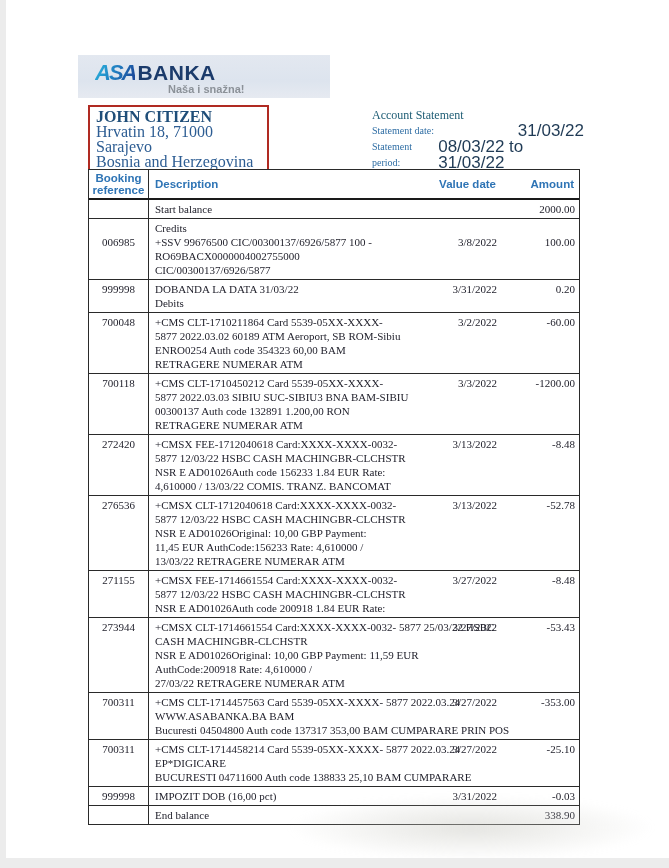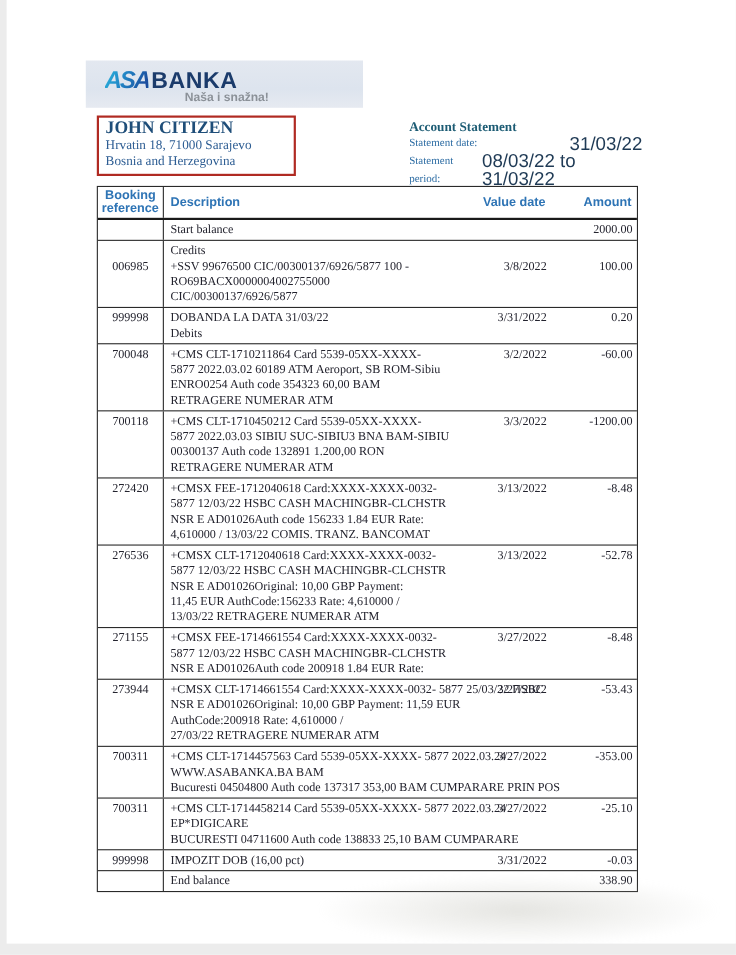--- a/index.html
+++ b/index.html
@@ -29,24 +29,24 @@
   .tagline{
     font-family:"Liberation Sans", sans-serif; font-size:11px; color:#8b9198;
     margin-left:73px; margin-top:-3px;font-weight:bold;
   }
   
   .cust{
     position:absolute; left:82px; top:105px; width:165px;
     border:2px solid #b02a22; padding:2px 6px 4px;
   }
   .cust-name{font-weight:bold; color:#1f4e79; font-size:16px; line-height:15px;}
-  .cust-line{color:#2d5d93; font-size:12px; line-height:15px;}
+  .cust-line{color:#2d5d93; font-size:16px; line-height:15px;}
   
   .stmt{position:absolute; left:366px; top:107px; width:212px;}
-  .stmt-title{font-weight:bold; color:#1d5c74; font-size:12px; line-height:16px;}
+  .stmt-title{font-weight:normal; color:#1d5c74; font-size:12px; line-height:16px;}
   .stmt-row{display:flex; justify-content:space-between; line-height:16px;}
   .stmt-label{color:#2e6da4; font-size:10px;}
   .stmt-value{font-family:Liberation Sans, sans-serif; color:#1f3a55; font-size:17px;}
   
   .tbl{
     position:absolute; left:82px; top:169px; width:492px;
     border:1px solid #2a2a2a; box-sizing:border-box; background:#fff;
   }
   .thead{
     display:flex; border-bottom:2px solid #1a1a1a;
@@ -191,20 +191,21 @@
             <div>5877 12/03/22 HSBC CASH MACHINGBR-CLCHSTR</div>
             <div>NSR E AD01026Auth code 200918 1.84 EUR Rate:</div>
           </div>
           <div class="c-date"><span>3/27/2022</span></div>
           <div class="c-amt"><span>-8.48</span></div>
         </div>
         <div class="row">
           <div class="c-ref"><span>273944</span></div>
           <div class="c-desc">
             <div>+CMSX CLT-1714661554 Card:XXXX-XXXX-0032- 5877 25/03/22 HSBC</div>
+            <div>CASH MACHINGBR-CLCHSTR</div>
             <div>NSR E AD01026Original: 10,00 GBP Payment: 11,59 EUR</div>
             <div>AuthCode:200918 Rate: 4,610000 /</div>
             <div>27/03/22 RETRAGERE NUMERAR ATM</div>
           </div>
           <div class="c-date"><span>3/27/2022</span></div>
           <div class="c-amt"><span>-53.43</span></div>
         </div>
         <div class="row">
           <div class="c-ref"><span>700311</span></div>
           <div class="c-desc">

